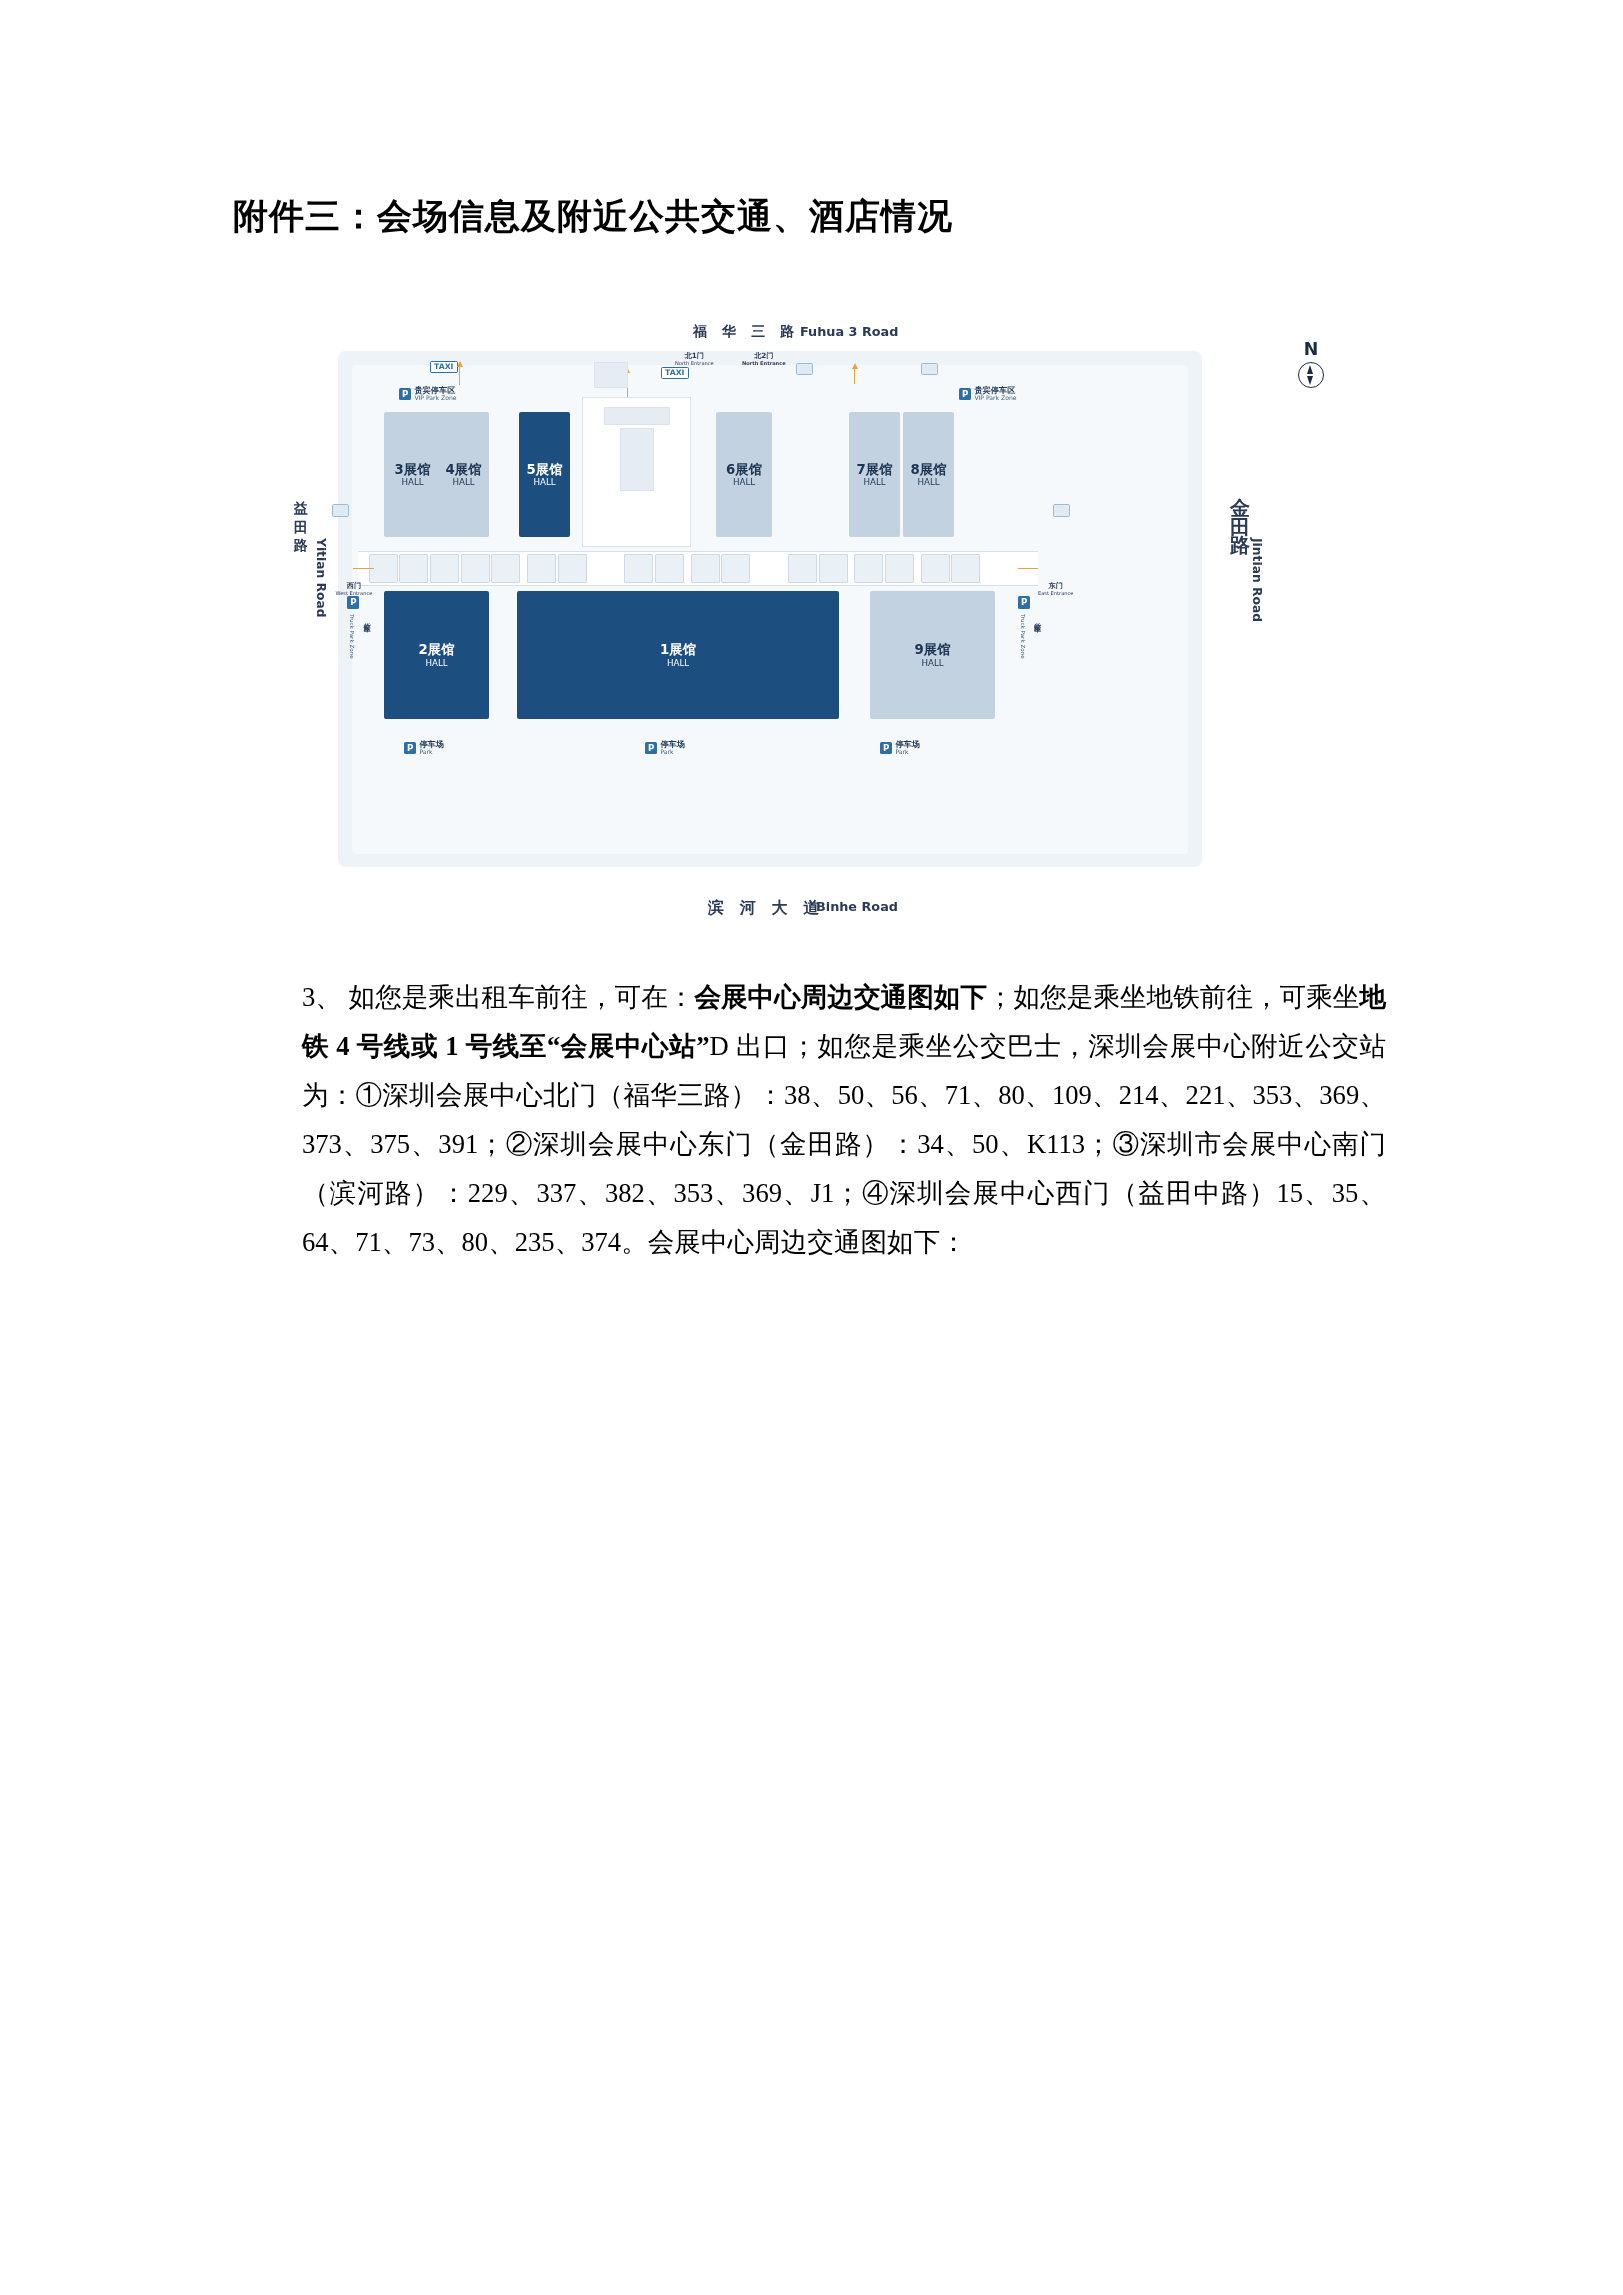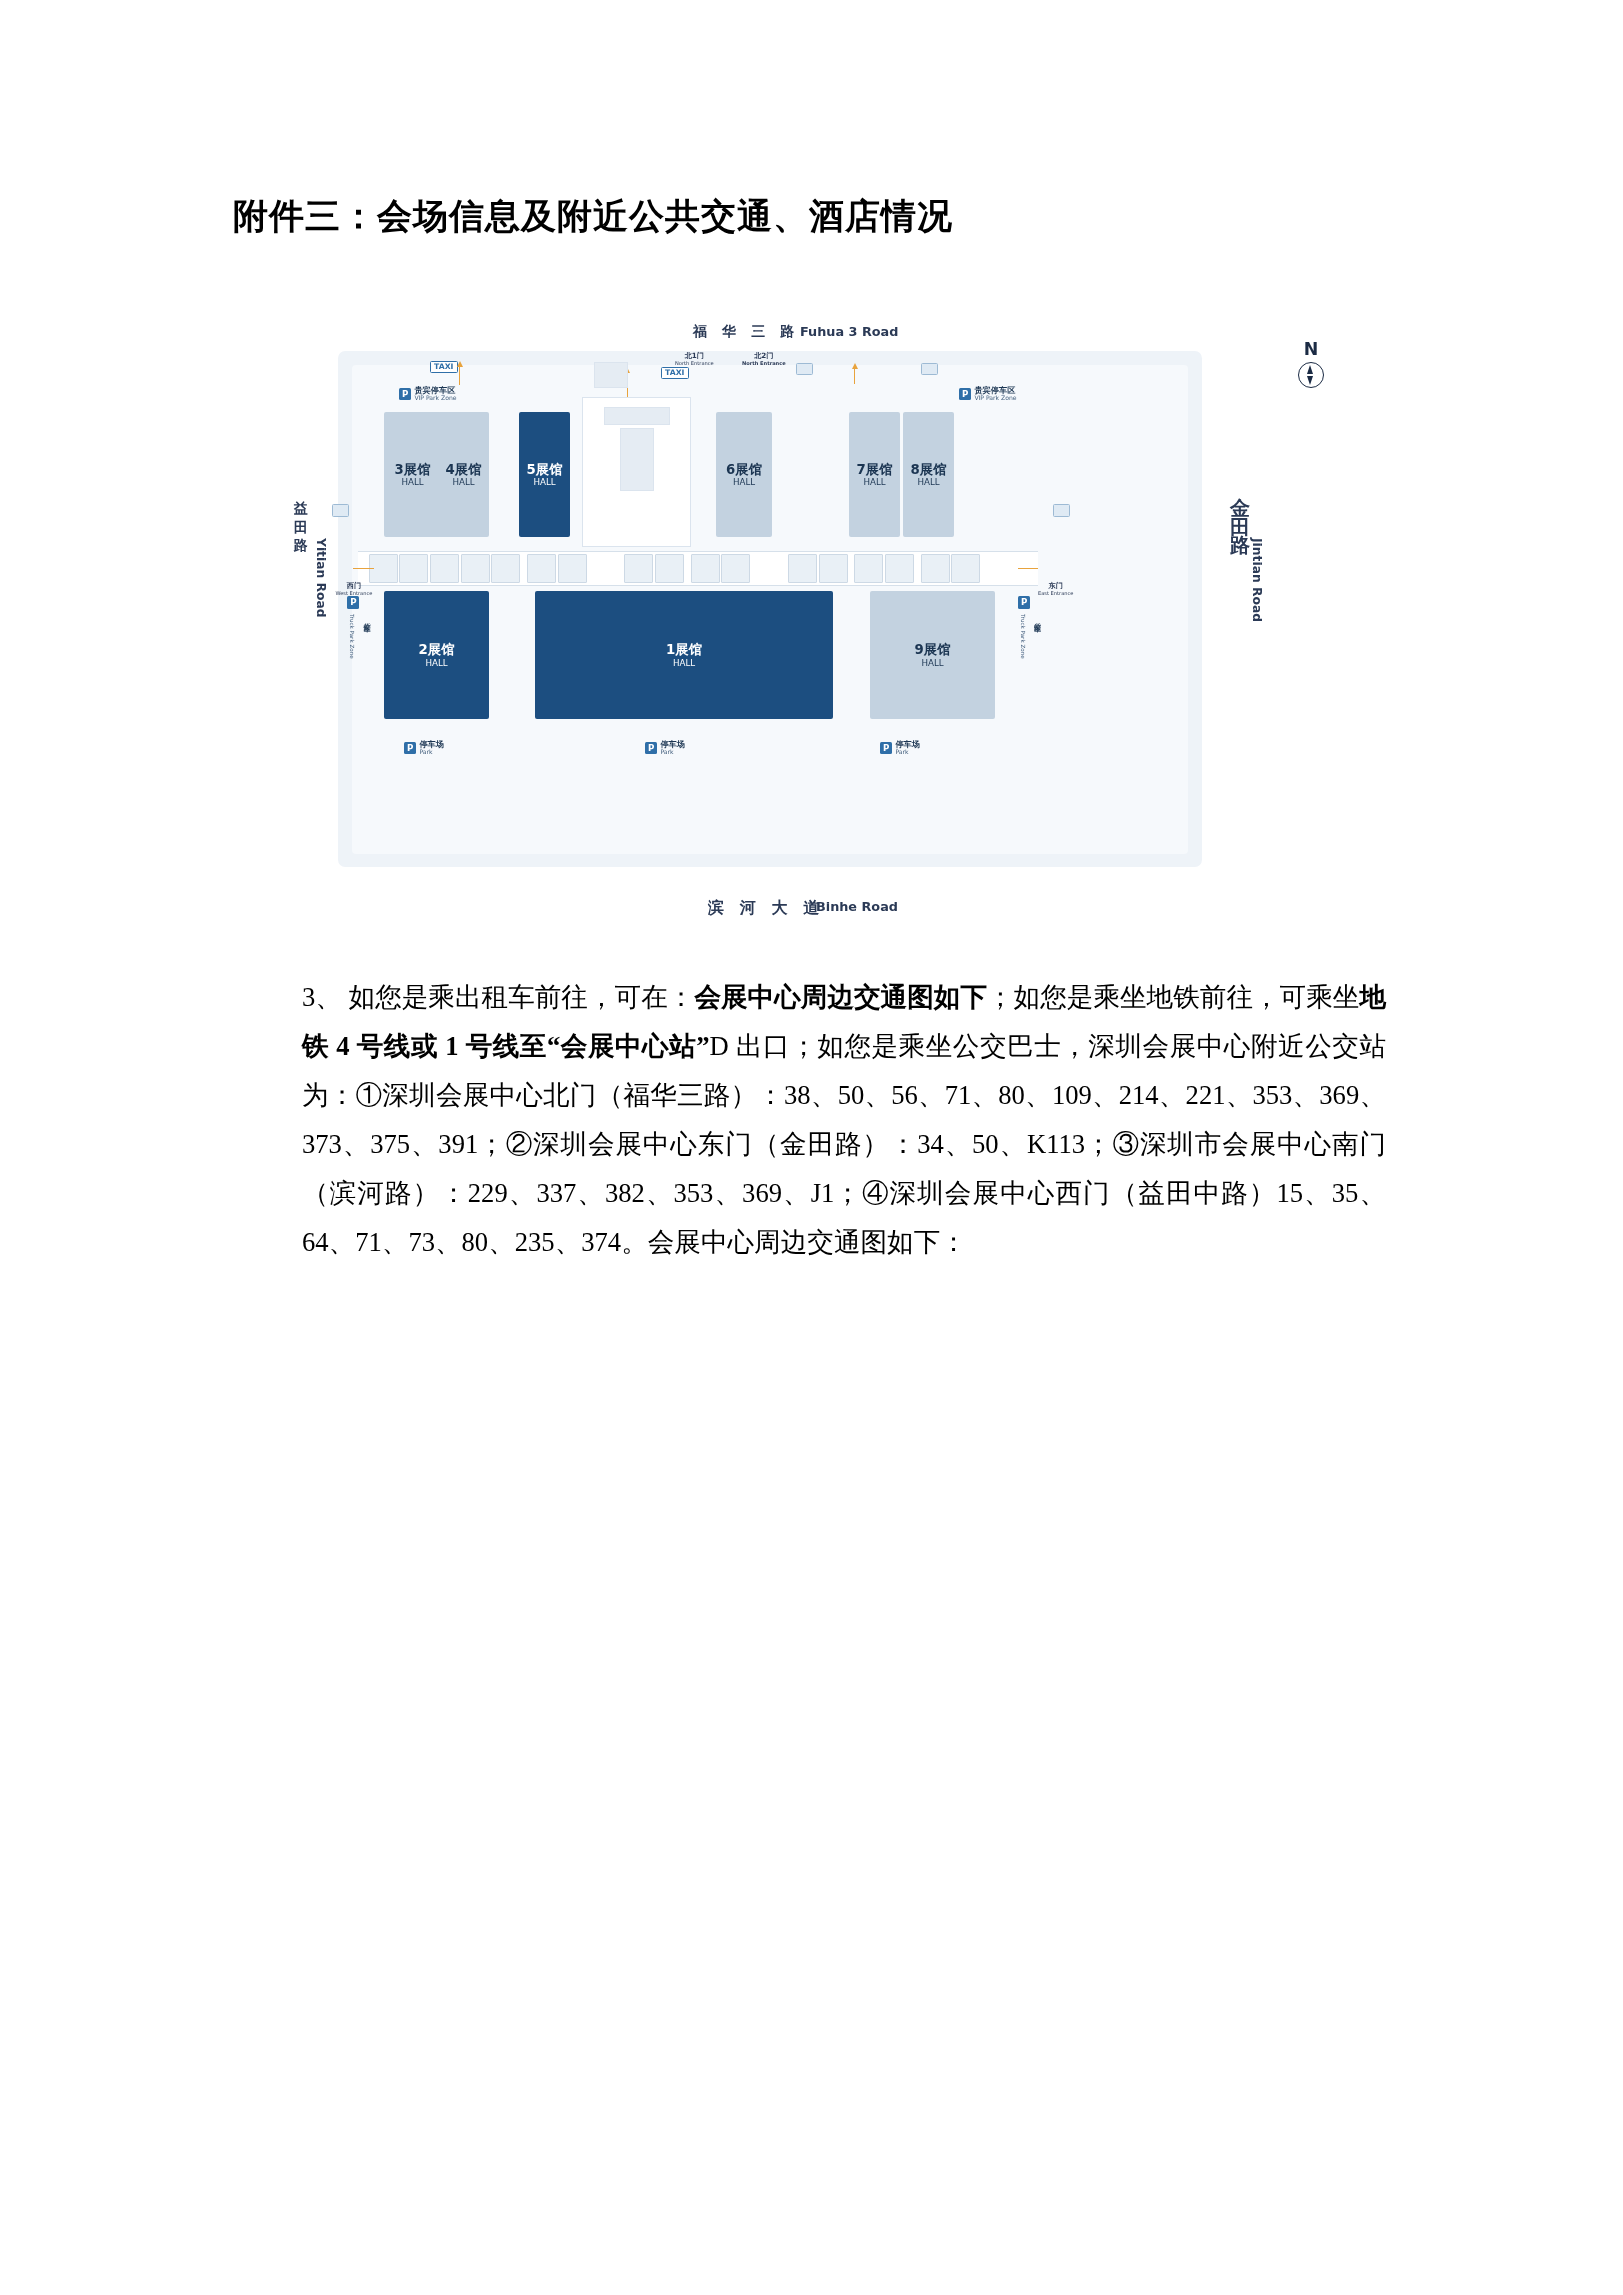--- a/index.html
+++ b/index.html
@@ -474,21 +474,21 @@
         </div>
         <div class="line-h" style="left:15.3px; top:217px; width:20.4px;"></div>
         <div class="line-h" style="left:680px; top:217px; width:20.4px;"></div>
 
         <div class="hall hall-dark" style="left:46px; top:240px; width:105px; height:128px;">
           <div class="hall-label">
             <span class="num">2</span><span class="num">展馆</span>
             <div class="en">HALL</div>
           </div>
         </div>
-        <div class="hall hall-dark" style="left:197px; top:240px; width:298px; height:128px;">
+        <div class="hall hall-dark" style="left:179px; top:240px; width:322px; height:128px;">
           <div class="hall-label">
             <span class="num">1</span><span class="num">展馆</span>
             <div class="en">HALL</div>
           </div>
         </div>
         <div class="hall hall-light" style="left:532px; top:240px; width:125px; height:128px;">
           <div class="hall-label">
             <span class="num">9</span><span class="num">展馆</span>
             <div class="en">HALL</div>
           </div>

